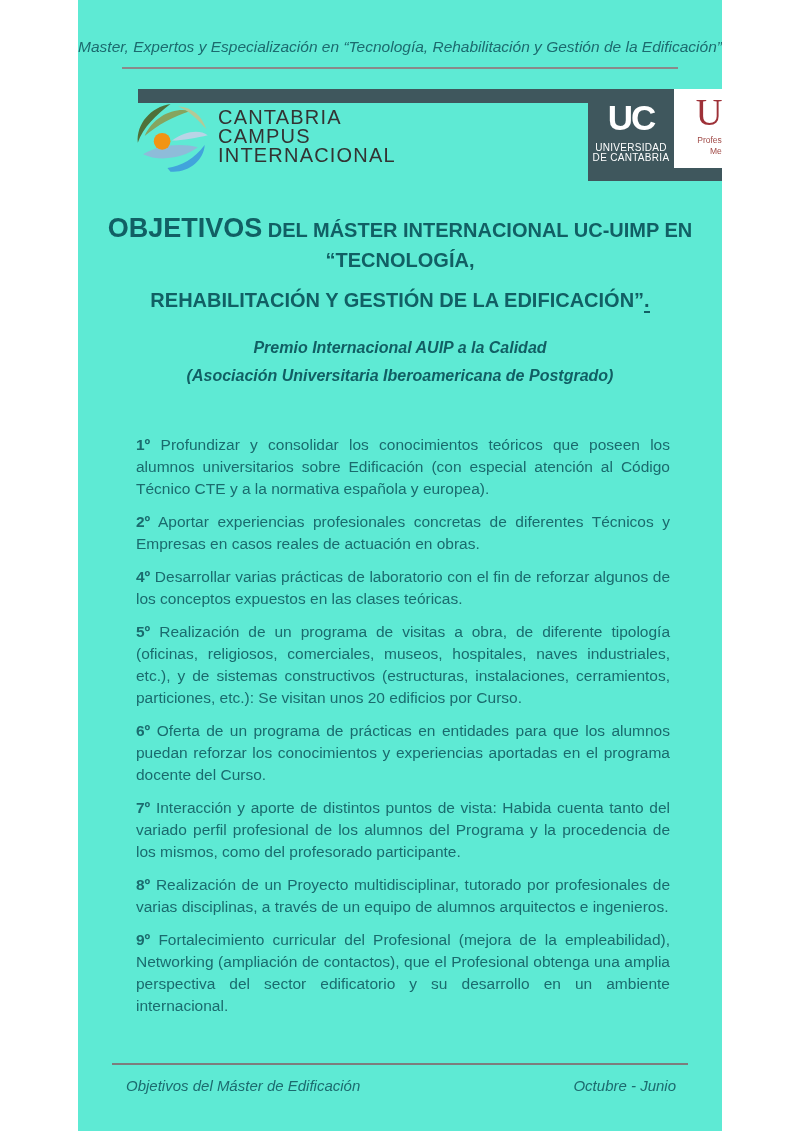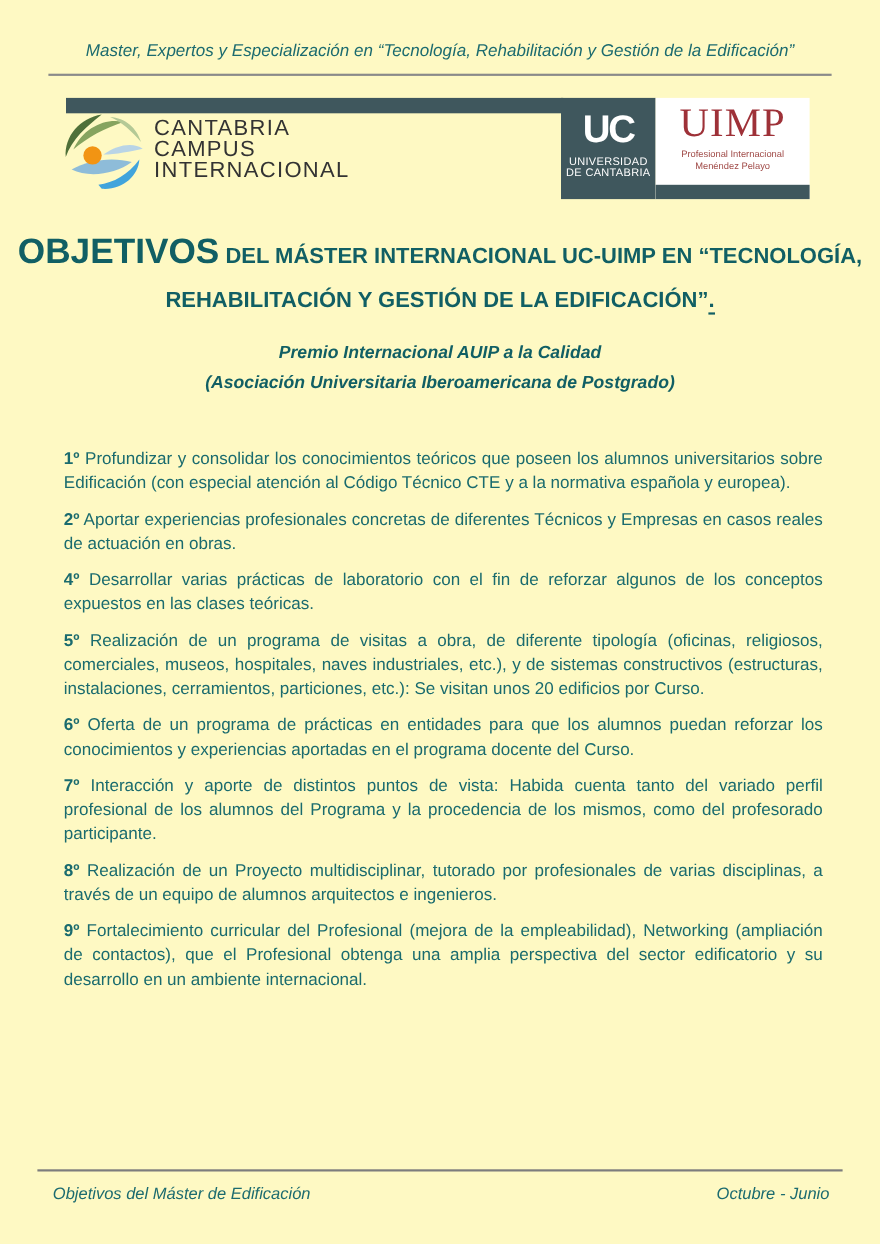--- a/index.html
+++ b/index.html
@@ -1,21 +1,21 @@
 <!DOCTYPE html>
 <html><head>
 <meta charset="utf-8">
 <style>
   * { margin:0; padding:0; box-sizing:border-box; }
   html,body { background:#ffffff; }
   .page {
     position:relative;
-    width:800px; height:1131px;
+    width:644px; height:1131px;
     margin:0 auto;
-    background:#fef9c3;
+    background:#5eead4;
     font-family:"Liberation Sans", sans-serif;
     overflow:hidden;
   }
   
   .doc-header-text {
     padding-top:38px;
     text-align:center;
     font-size:15.5px;
     font-style:italic;
     color:#1c6b6f;
@@ -58,21 +58,21 @@
   .uimp-name { margin-top:2px; font-size:8.5px; color:#a04a47; line-height:11px; }
   .logo-bottombar {
     position:absolute; left:596px; top:79px; width:140px; height:13px;
     background:#3f575d;
   }
   
   .title {
     margin-top:32px; text-align:center; color:#115f64; font-weight:bold;
   }
   .title-line1 { font-size:20px; line-height:30px; }
-  .title-lead { font-size:32px; }
+  .title-lead { font-size:27px; }
   .title-line2 { font-size:20px; margin-top:14px; }
   .u-period { border-bottom:2px solid #115f64; }
   .subtitle {
     margin-top:22px; text-align:center;
     font-size:16px; font-weight:bold; font-style:italic; color:#115f64;
     line-height:28px;
   }
   
   .objectives {
     margin:44px 52px 0 58px;

